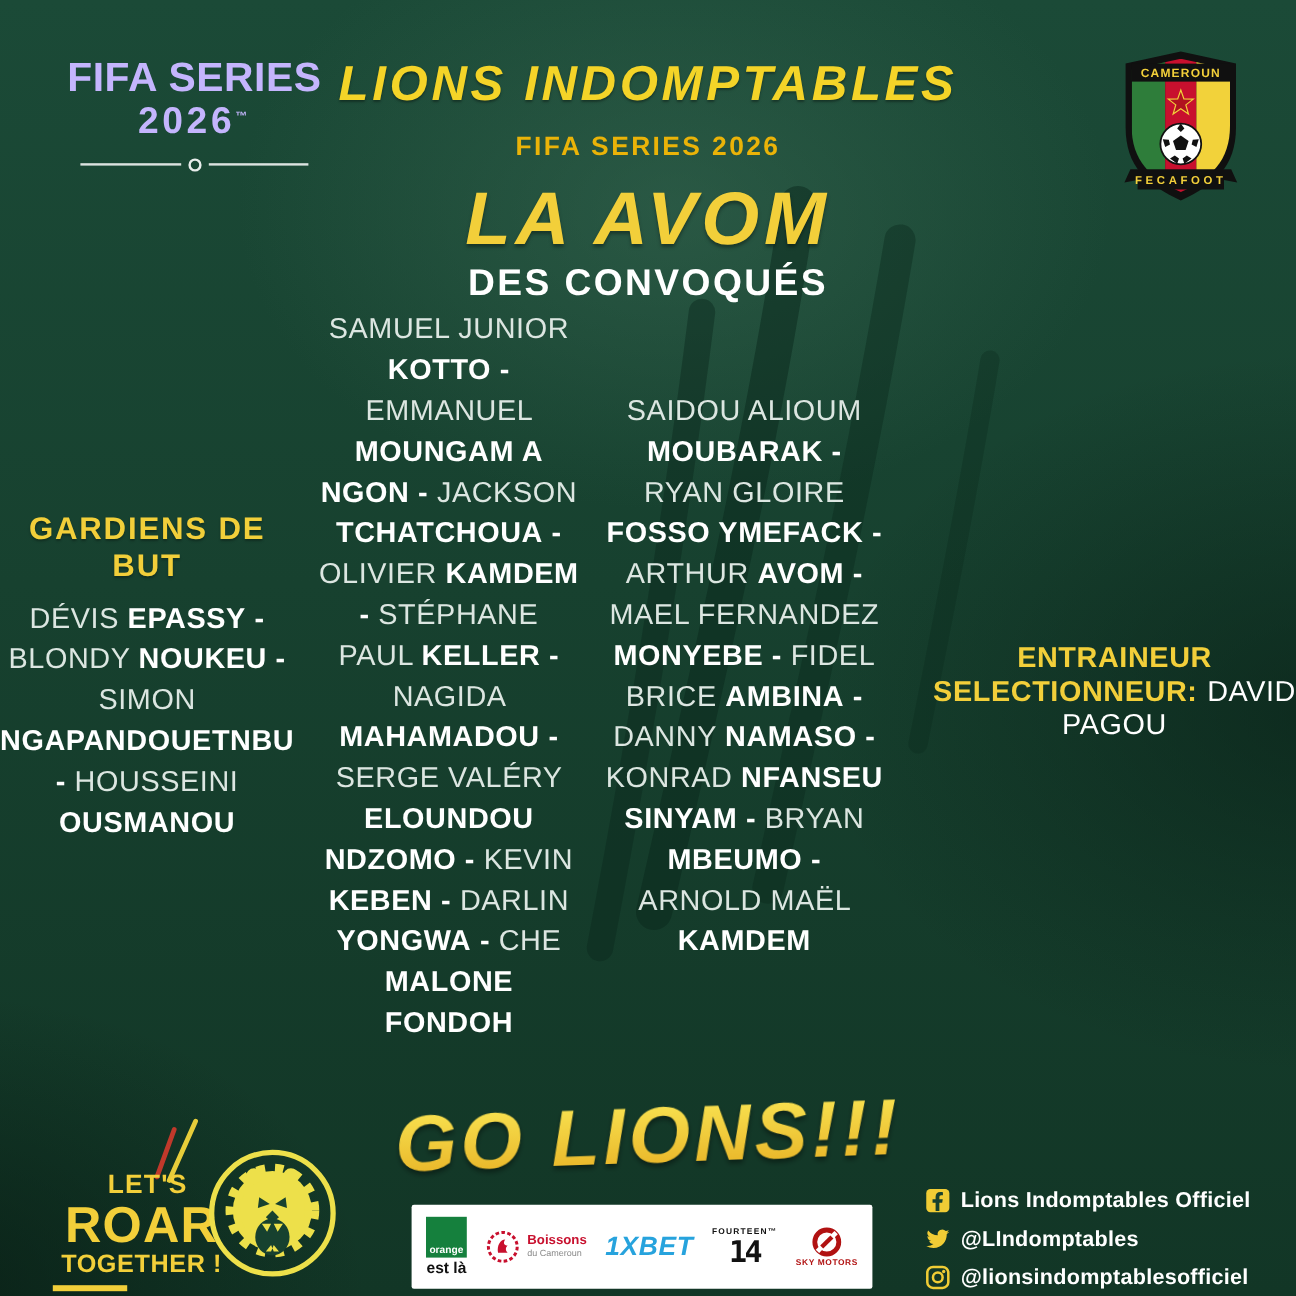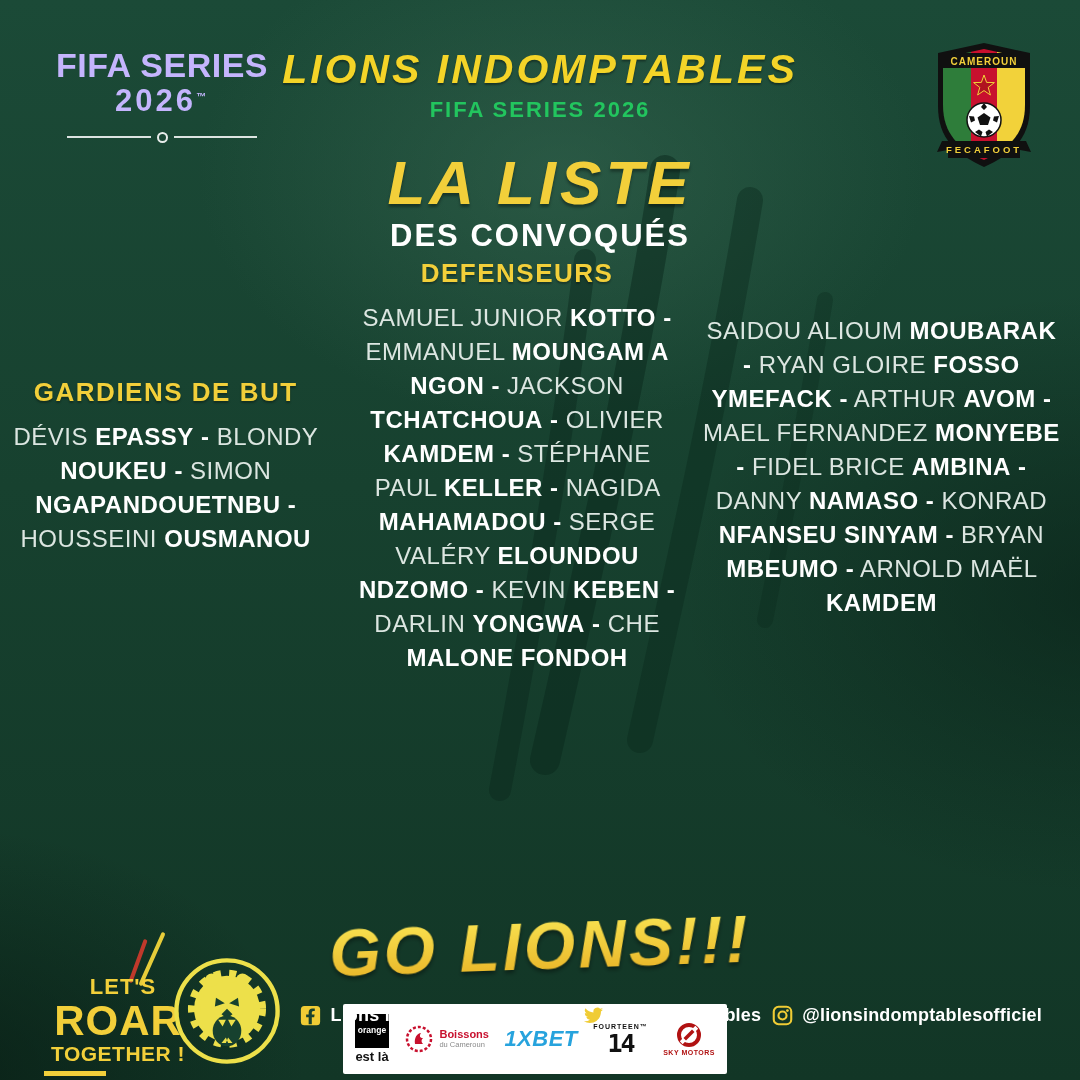--- a/index.html
+++ b/index.html
@@ -21,21 +21,21 @@
   .fifa-logo{position:absolute;left:42px;top:48px;width:240px;text-align:center;color:#c4b5fd;}
   .fifa-logo .l1{font-size:34px;font-weight:800;letter-spacing:.5px;line-height:1.05;}
   .fifa-logo .l2{font-size:31px;font-weight:800;letter-spacing:3px;line-height:1.1;}
   .fifa-logo sup{font-size:10px;vertical-align:super;}
   .fifa-divider{margin:14px auto 0;width:190px;display:flex;align-items:center;gap:6px;}
   .fifa-divider .bar{flex:1;height:2px;background:rgba(255,255,255,.85);}
   .fifa-divider .dot{width:7px;height:7px;border:2px solid rgba(255,255,255,.9);border-radius:50%;}
   .head-center{position:absolute;left:50%;top:46px;transform:translateX(-50%);text-align:center;width:640px;}
   .head-title{font-size:41px;font-weight:800;font-style:italic;letter-spacing:3px;color:#F4D428;
     text-shadow:0 2px 2px rgba(0,0,0,.35);white-space:nowrap;}
-  .head-sub{font-size:22px;font-weight:800;color:#22c55e;letter-spacing:2px;margin-top:4px;}
+  .head-sub{font-size:22px;font-weight:800;color:#eab308;letter-spacing:2px;margin-top:16px;}
   .badge{position:absolute;right:44px;top:40px;width:104px;height:130px;}
   
   .list-title{position:absolute;left:0;right:0;top:152px;text-align:center;}
   .list-title .t1{font-size:62px;font-weight:900;font-style:italic;letter-spacing:4px;color:#F2CF3A;
     text-shadow:0 3px 3px rgba(0,0,0,.35);line-height:1;}
   .list-title .t2{font-size:31px;font-weight:900;letter-spacing:2px;color:#fff;margin-top:4px;}
   
   .squad{position:absolute;left:0;right:0;top:258px;display:flex;flex-direction:row;align-items:center;gap:20px;}
   .squad-section{text-align:center;}
   .section-title{margin:0 0 12px;font-size:26px;font-weight:900;letter-spacing:1.5px;color:#F2CF3A;
@@ -63,32 +63,32 @@
   .roar .r3{font-size:21px;font-weight:900;letter-spacing:.5px;}
   .roar .underbar{width:62px;height:5px;background:#F2CF3A;margin:5px 0 0 6px;}
   .streak{position:absolute;border-radius:3px;}
   .streak.red{left:136px;top:938px;width:4px;height:46px;background:#c0392b;transform:rotate(20deg);}
   .streak.yel{left:150px;top:930px;width:4px;height:58px;background:#e7cd3a;transform:rotate(24deg);}
   .lion-circle{position:absolute;left:172px;top:956px;width:110px;height:110px;}
   .sponsors{position:absolute;left:343px;top:1004px;width:384px;height:70px;background:#fff;
     display:flex;align-items:center;justify-content:space-between;padding:4px 12px;box-sizing:border-box;
     border-radius:2px;}
   .sp{display:flex;flex-direction:column;align-items:center;justify-content:center;gap:1px;}
-  .sp-orange .sq{width:34px;height:34px;background:#000000;display:flex;align-items:center;justify-content:center;}
+  .sp-orange .sq{width:34px;height:34px;background:#15803d;display:flex;align-items:flex-end;justify-content:center;}
   .sp-orange .sq span{color:#fff;font-size:8.5px;font-weight:700;margin-bottom:2px;}
   .sp-orange .tag{font-size:13px;font-weight:800;color:#111;}
   .sp-boissons{flex-direction:row;gap:5px;}
   .sp-boissons .txt{display:flex;flex-direction:column;line-height:1.05;}
   .sp-boissons .b1{font-size:11px;font-weight:700;color:#C8102E;}
   .sp-boissons .b2{font-size:7.5px;color:#8a8a8a;}
   .sp-1xbet{font-size:22px;font-weight:900;font-style:italic;color:#27A3DD;letter-spacing:.5px;}
   .sp-fourteen .ft-top{font-size:7px;font-weight:800;color:#111;letter-spacing:1px;}
   .sp-fourteen .ft-mono{font-size:25px;font-weight:900;color:#111;font-family:"DejaVu Sans Mono",monospace;letter-spacing:-2px;line-height:1;}
   .sp-sky .sky-txt{font-size:7px;font-weight:800;color:#B11212;letter-spacing:.5px;}
-  .social{position:absolute;right:38px;top:990px;display:flex;flex-direction:row;gap:11px;margin-top:15px;}
+  .social{position:absolute;right:38px;top:990px;display:flex;flex-direction:column;gap:11px;}
   .social-row{display:flex;align-items:center;gap:9px;cursor:pointer;}
   .social-row .txt{color:#fff;font-weight:700;font-size:18px;letter-spacing:.2px;}
   .social-row svg{display:block;}
 </style>
 </head>
 <body>
 
 <div class="bg"></div>
 
 <svg class="claws" width="1080" height="1080" viewBox="0 0 1080 1080">
@@ -129,39 +129,41 @@
   <text x="52" y="24.5" text-anchor="middle" font-size="10" font-weight="bold" fill="#F2CF3A" letter-spacing="1" font-family="Liberation Sans, sans-serif">CAMEROUN</text>
   <path d="M52 35 l2.6 7.4 7.8 .2 -6.2 4.8 2.2 7.6 -6.4 -4.4 -6.4 4.4 2.2 -7.6 -6.2 -4.8 7.8 -.2 Z" fill="#b0131f" stroke="#f2d23a" stroke-width="1"></path>
   <circle cx="52" cy="80" r="17" fill="#fff" stroke="#111" stroke-width="1.5"></circle>
   <polygon points="52,73 58.5,77.5 56,85 48,85 45.5,77.5" fill="#111"></polygon>
   <path d="M52 63 l3 4 -3 3 -3 -3 Z M37 76 l5 .5 1 4 -4 2 Z M67 76 l-5 .5 -1 4 4 2 Z M43 92 l4 -2.5 3.5 2.5 -1.5 4.5 Z M61 92 l-4 -2.5 -3.5 2.5 1.5 4.5 Z" fill="#111"></path>
   <path d="M10 101 L94 101 L99 112 L88 110 L88 118 L16 118 L16 110 L5 112 Z" fill="#101010"></path>
   <text x="52" y="113" text-anchor="middle" font-size="9.5" font-weight="bold" fill="#F2CF3A" letter-spacing="3" font-family="Liberation Sans, sans-serif">FECAFOOT</text>
 </svg>
 
 <div class="list-title">
-  <div class="t1">LA LISTE</div>
+  <div class="t1">LA AVOM</div>
   <div class="t2">DES CONVOQUÉS</div>
 </div>
 
 <div class="squad">
 
   <section class="squad-section">
       <h2 class="section-title">GARDIENS DE BUT</h2>
       <p class="players"><span class="fname">DÉVIS</span> <span class="lname">EPASSY</span> <span class="sep">-</span> <span class="fname">BLONDY</span> <span class="lname">NOUKEU</span> <span class="sep">-</span> <span class="fname">SIMON</span> <span class="lname">NGAPANDOUETNBU</span> <span class="sep">-</span> <span class="fname">HOUSSEINI</span> <span class="lname">OUSMANOU</span></p>
     </section>
     <section class="squad-section">
-      <h2 class="section-title">DEFENSEURS</h2>
       <p class="players"><span class="fname">SAMUEL JUNIOR</span> <span class="lname">KOTTO</span> <span class="sep">-</span> <span class="fname">EMMANUEL</span> <span class="lname">MOUNGAM A NGON</span> <span class="sep">-</span> <span class="fname">JACKSON</span> <span class="lname">TCHATCHOUA</span> <span class="sep">-</span> <span class="fname">OLIVIER</span> <span class="lname">KAMDEM</span> <span class="sep">-</span> <span class="fname">STÉPHANE PAUL</span> <span class="lname">KELLER</span> <span class="sep">-</span> <span class="fname">NAGIDA</span> <span class="lname">MAHAMADOU</span> <span class="sep">-</span> <span class="fname">SERGE VALÉRY</span> <span class="lname">ELOUNDOU NDZOMO</span> <span class="sep">-</span> <span class="fname">KEVIN</span> <span class="lname">KEBEN</span> <span class="sep">-</span> <span class="fname">DARLIN</span> <span class="lname">YONGWA</span> <span class="sep">-</span> <span class="fname">CHE</span> <span class="lname">MALONE FONDOH</span></p>
     </section>
     <section class="squad-section">
       <p class="players"><span class="fname">SAIDOU ALIOUM</span> <span class="lname">MOUBARAK</span> <span class="sep">-</span> <span class="fname">RYAN GLOIRE</span> <span class="lname">FOSSO YMEFACK</span> <span class="sep">-</span> <span class="fname">ARTHUR</span> <span class="lname">AVOM</span> <span class="sep">-</span> <span class="fname">MAEL FERNANDEZ</span> <span class="lname">MONYEBE</span> <span class="sep">-</span> <span class="fname">FIDEL BRICE</span> <span class="lname">AMBINA</span> <span class="sep">-</span> <span class="fname">DANNY</span> <span class="lname">NAMASO</span> <span class="sep">-</span> <span class="fname">KONRAD</span> <span class="lname">NFANSEU SINYAM</span> <span class="sep">-</span> <span class="fname">BRYAN</span> <span class="lname">MBEUMO</span> <span class="sep">-</span> <span class="fname">ARNOLD MAËL</span> <span class="lname">KAMDEM</span></p>
     </section>
     <section class="squad-section">
     </section>
+    <div class="coach">
+    <span class="lbl">ENTRAINEUR SELECTIONNEUR:</span><span class="nm">DAVID PAGOU</span>
+  </div>
 </div>
 
 <div class="go-lions">GO LIONS!!!</div>
 
 <div class="streak red"></div>
 <div class="streak yel"></div>
 
 <div class="roar">
   <div class="r1">LET'S</div>
   <div class="r2">ROAR</div>

